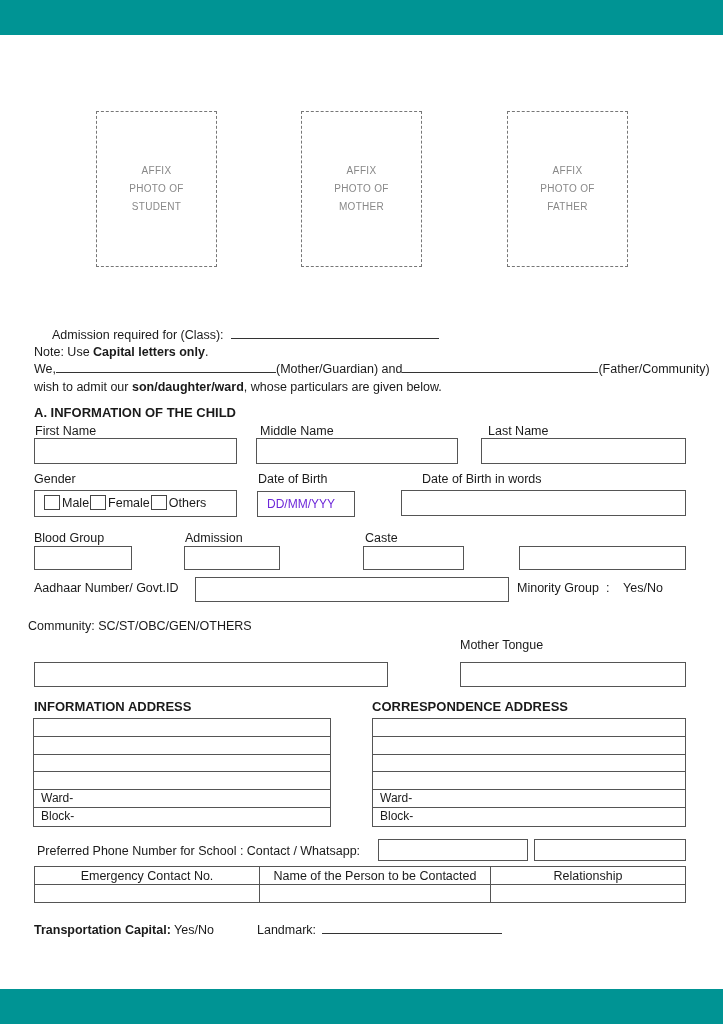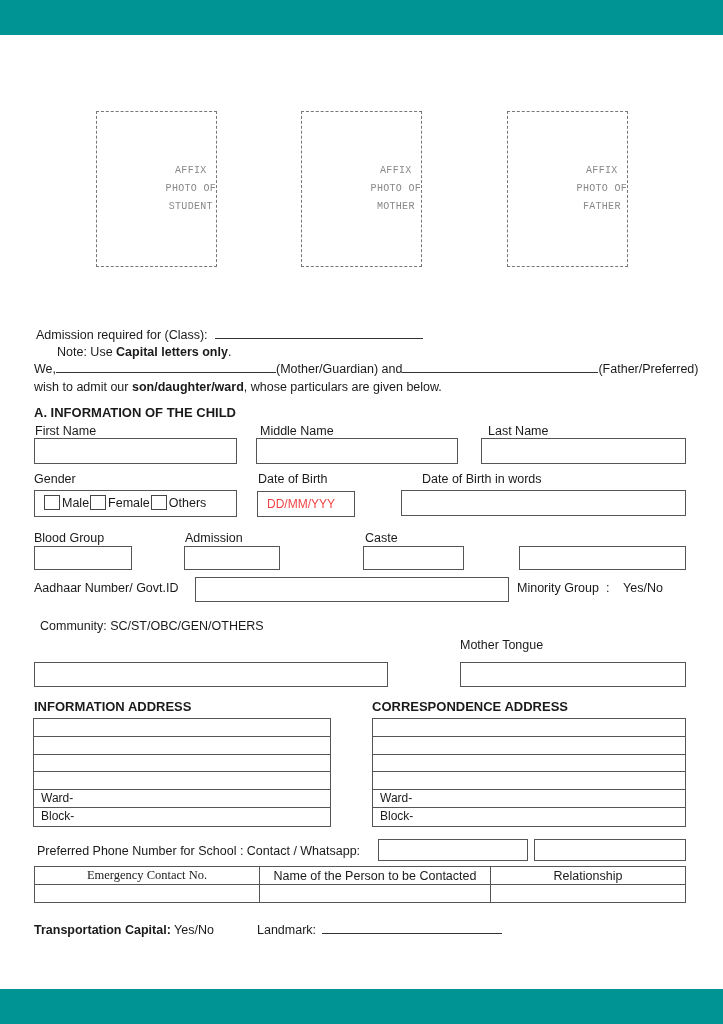--- a/index.html
+++ b/index.html
@@ -1,21 +1,21 @@
 <!DOCTYPE html>
 <html><head>
 <meta charset="utf-8">
 <style>
   * { box-sizing: border-box; margin: 0; padding: 0; }
   html, body { width: 723px; height: 1024px; background: #ffffff; overflow: hidden; }
   body { position: relative; font-family: "Liberation Sans", "DejaVu Sans", sans-serif; color: #1a1a1a; font-size: 12.5px; }
   .band { position: absolute; left: 0; width: 723px; }
   .band-top { top: 0; height: 35px; }
   .band-bottom { top: 989px; height: 35px; }
-  .photo { position: absolute; top: 111px; width: 121px; height: 156px; border: 1px dashed #777; display: flex; align-items: center; justify-content: flex-end; text-align: center; font-family: Liberation Mono, monospace; }
+  .photo { position: absolute; top: 111px; width: 121px; height: 156px; border: 1px dashed #777; display: flex; align-items: center; justify-content: center; text-align: center; }
   .photo-text { font-size: 10px; color: #888; line-height: 18px; letter-spacing: 0.3px; }
   .photo-text span { display: block; }
   .box { position: absolute; border: 1.3px solid #555; background: #fff; }
   .lbl { position: absolute; font-size: 12.5px; white-space: nowrap; }
   .heading { position: absolute; font-weight: bold; font-size: 13px; white-space: nowrap; }
   .line { display: inline-block; border-bottom: 1px solid #333; vertical-align: baseline; }
   .chk { display: inline-block; width: 16px; height: 15px; border: 1.2px solid #444; vertical-align: -3px; margin-right: 2px; }
   .addr { position: absolute; border: 1.3px solid #555; }
   .addr-row { height: 17.8px; border-bottom: 1px solid #555; font-size: 12px; padding-left: 7px; line-height: 17px; }
   .addr-row:last-child { border-bottom: none; }
@@ -42,66 +42,66 @@
   </div>
 </div>
 <div class="photo" style="left:507px;">
   <div class="photo-text">
     <span>AFFIX</span>
       <span>PHOTO OF</span>
       <span>FATHER</span>
   </div>
 </div>
 
-<div class="lbl" style="left:36px; top:328px;">
+<div class="lbl" style="left:52px; top:328px;">
   <span>Admission required for (Class):</span>
   <span class="line" style="width:208px; margin-left:4px;"></span>
 </div>
-<div class="lbl" style="left:34px; top:345px;margin-left:23px;">
+<div class="lbl" style="left:34px; top:345px;">
   <span>Note: Use </span><b>Capital letters only</b><span>.</span>
 </div>
 <div class="lbl" style="left:34px; top:362px;">
-  <span>We,</span><span class="line" style="width:220px;"></span><span>(Mother/Guardian) and</span><span class="line" style="width:196px;"></span><span>(Father/Preferred)</span>
+  <span>We,</span><span class="line" style="width:220px;"></span><span>(Mother/Guardian) and</span><span class="line" style="width:196px;"></span><span>(Father/Community)</span>
 </div>
 <div class="lbl" style="left:34px; top:380px;text-align:center;">
   <span>wish to admit our </span><b>son/daughter/ward</b><span>, whose particulars are given below.</span>
 </div>
 
 <div class="heading" style="left:34px; top:405px;">A. INFORMATION OF THE CHILD</div>
 
 <div class="lbl" style="left:35px; top:424px;">First Name</div>
 <div class="box" style="left:34px; top:438px; width:203px; height:26px;"></div>
 <div class="lbl" style="left:260px; top:424px;">Middle Name</div>
 <div class="box" style="left:256px; top:438px; width:202px; height:26px;"></div>
 <div class="lbl" style="left:488px; top:424px;">Last Name</div>
 <div class="box" style="left:481px; top:438px; width:205px; height:26px;"></div>
 
 <div class="lbl" style="left:34px; top:472px;">Gender</div>
 <div class="box" style="left:34px; top:490px; width:203px; height:27px; padding:4px 0 0 9px; font-size:12.5px; white-space:nowrap;">
   <span class="chk"></span><span>Male</span><span class="chk" style="margin-left:1px;"></span><span>Female</span><span class="chk" style="margin-left:1px;"></span><span>Others</span>
 </div>
 <div class="lbl" style="left:258px; top:472px;">Date of Birth</div>
-<div class="box" style="left:257px; top:491px; width:98px; height:26px; padding:5px 0 0 9px; color:#ef4444; font-size:12px;">DD/MM/YYY</div>
+<div class="box" style="left:257px; top:491px; width:98px; height:26px; padding:5px 0 0 9px; color:#6d28d9; font-size:12px;">DD/MM/YYY</div>
 <div class="lbl" style="left:422px; top:472px;">Date of Birth in words</div>
 <div class="box" style="left:401px; top:490px; width:285px; height:26px;"></div>
 
 <div class="lbl" style="left:34px; top:531px;">Blood Group</div>
 <div class="box" style="left:34px; top:546px; width:98px; height:24px;"></div>
 <div class="lbl" style="left:185px; top:531px;">Admission</div>
 <div class="box" style="left:184px; top:546px; width:96px; height:24px;"></div>
 <div class="lbl" style="left:365px; top:531px;">Caste</div>
 <div class="box" style="left:363px; top:546px; width:101px; height:24px;"></div>
 <div class="lbl" style="left:520px; top:531px;margin-top:20px;">Nationality</div>
 <div class="box" style="left:519px; top:546px; width:167px; height:24px;"></div>
 
 <div class="lbl" style="left:34px; top:581px;">Aadhaar Number/ Govt.ID</div>
 <div class="box" style="left:195px; top:577px; width:314px; height:25px;"></div>
 <div class="lbl" style="left:517px; top:581px; white-space:pre;">Minority Group  :    Yes/No</div>
 
-<div class="lbl" style="left:40px; top:619px;">Community: SC/ST/OBC/GEN/OTHERS</div>
+<div class="lbl" style="left:28px; top:619px;">Community: SC/ST/OBC/GEN/OTHERS</div>
 <div class="lbl" style="left:34px; top:642px;margin-top:24px;">Languages Known</div>
 <div class="box" style="left:34px; top:662px; width:354px; height:25px;"></div>
 <div class="lbl" style="left:460px; top:638px;">Mother Tongue</div>
 <div class="box" style="left:460px; top:662px; width:226px; height:25px;"></div>
 
 <div class="heading" style="left:34px; top:699px;">INFORMATION ADDRESS</div>
 <div class="addr" style="left:33px; top:718px; width:298px;">
   <div class="addr-row"></div>
   <div class="addr-row"></div>
   <div class="addr-row"></div>
@@ -119,21 +119,21 @@
   <div class="addr-row">Block-</div>
 </div>
 
 <div class="lbl" style="left:37px; top:844px;">Preferred Phone Number for School : Contact / Whatsapp:</div>
 <div class="box" style="left:378px; top:839px; width:150px; height:22px;"></div>
 <div class="box" style="left:534px; top:839px; width:152px; height:22px;"></div>
 
 <table class="emerg">
   <tbody>
       <tr>
-    <th style="width:225px;font-family:Liberation Serif, serif;">Emergency Contact No.</th>
+    <th style="width:225px;">Emergency Contact No.</th>
     <th style="width:231px;">Name of the Person to be Contacted</th>
     <th>Relationship</th>
   </tr>
   <tr>
     <td></td>
     <td></td>
     <td></td>
   </tr>
 </tbody>
   </table>

